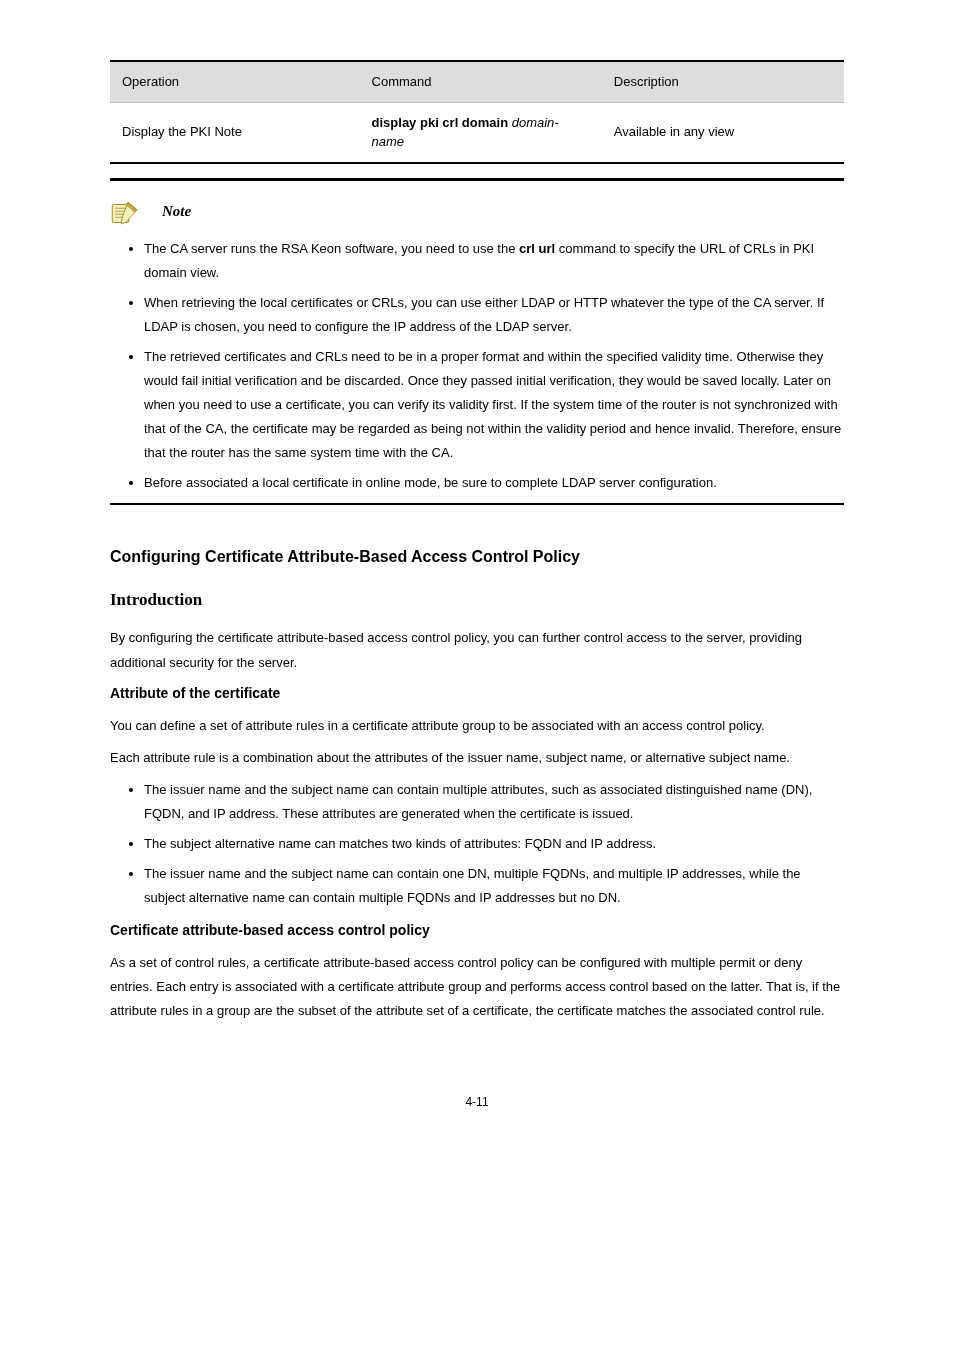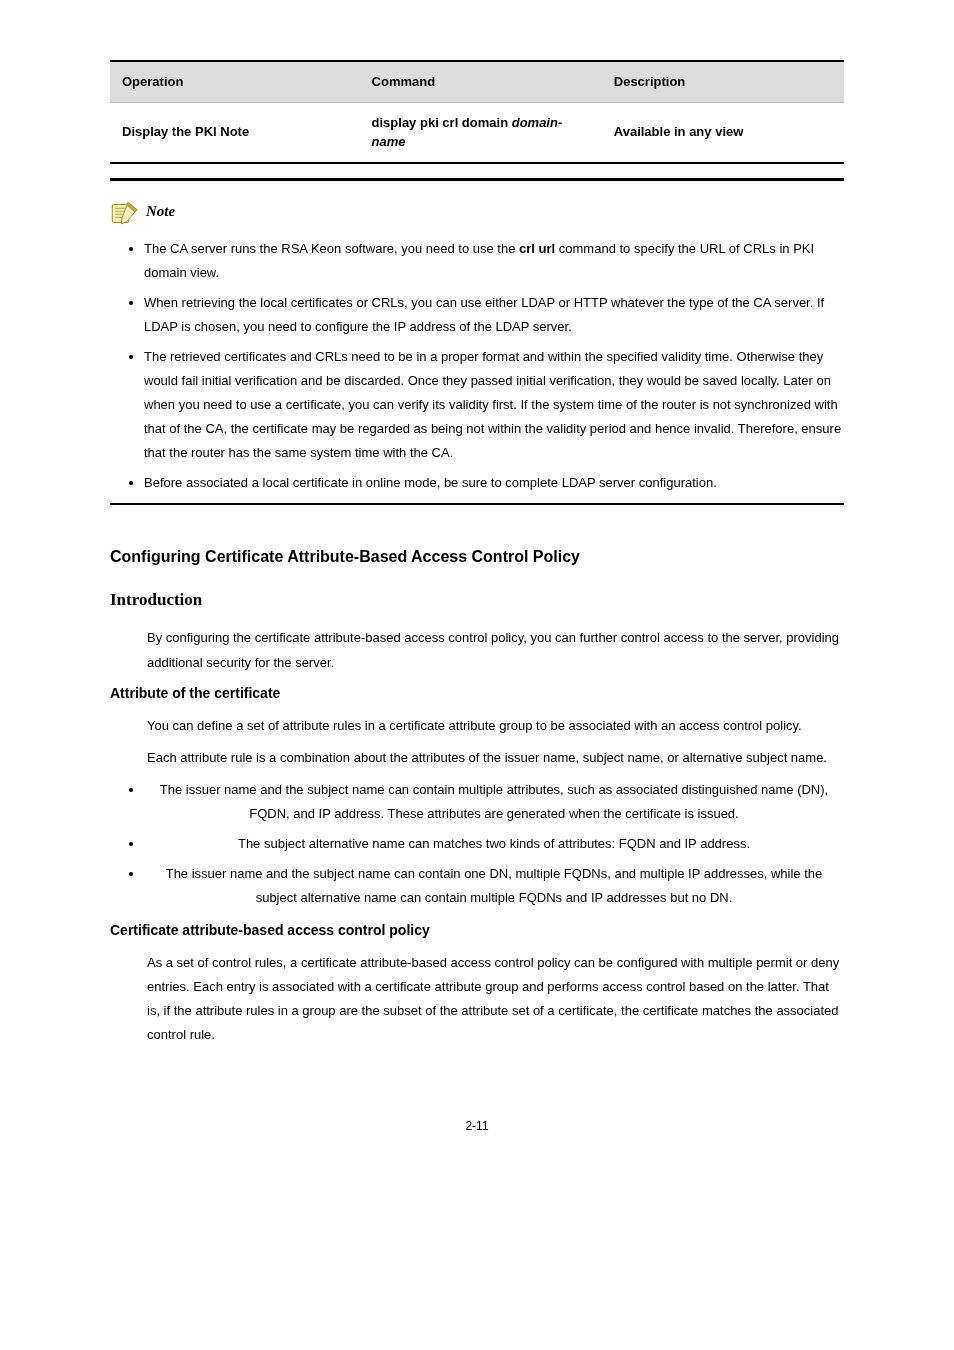--- a/index.html
+++ b/index.html
@@ -20,21 +20,21 @@
   table {
     width: 100%;
     border-collapse: collapse;
     table-layout: fixed;
   }
   th, td {
     text-align: left;
     vertical-align: middle;
     padding: 10px 12px;
     font-size: 13px;
-    font-weight: bold;
+    font-weight: normal;
   }
   th {
     background: #ddd;
     border-top: 2px solid #000;
     border-bottom: 1px solid #bbb;
   }
   td {
     border-bottom: 1px solid #bbb;
   }
   tr:last-child td { border-bottom: 2px solid #000; }
@@ -44,20 +44,21 @@
   .note-rule {
     border: none;
     border-top: 3px solid #000;
     margin-top: 6px;
   }
   .note-head {
     display: flex;
     align-items: center;
     margin-top: 18px;
     margin-bottom: 12px;
+    gap: 16px;
   }
   .note-icon {
     width: 30px;
     height: 26px;
     margin-right: 6px;
     flex-shrink: 0;
   }
   .note-head .label {
     font-family: Georgia, 'Times New Roman', serif;
     font-style: italic;
@@ -93,31 +94,29 @@
   }
   h4.subsub {
     font-family: Liberation Sans, sans-serif;
     font-size: 14px;
     font-weight: bold;
     margin-bottom: 10px;
   }
   p.body {
     margin-bottom: 8px;
     line-height: 1.85;
-    margin-left: 37px;
   }
   ul.body-list {
     list-style: disc;
     padding-left: 34px;
     margin-bottom: 10px;
   }
   ul.body-list li {
     margin-bottom: 6px;
     line-height: 1.85;
-    text-align: center;
   }
   .page-footer {
     text-align: center;
     font-size: 12px;
     margin-top: 70px;
   }
 </style>
 </head>
 <body>
 
@@ -184,13 +183,13 @@
 
 <ul class="body-list">
   <li>The issuer name and the subject name can contain multiple attributes, such as associated distinguished name (DN), FQDN, and IP address. These attributes are generated when the certificate is issued.</li>
   <li>The subject alternative name can matches two kinds of attributes: FQDN and IP address.</li>
   <li>The issuer name and the subject name can contain one DN, multiple FQDNs, and multiple IP addresses, while the subject alternative name can contain multiple FQDNs and IP addresses but no DN.</li>
 </ul>
 
 <h4 class="subsub">Certificate attribute-based access control policy</h4>
 <p class="body">As a set of control rules, a certificate attribute-based access control policy can be configured with multiple permit or deny entries. Each entry is associated with a certificate attribute group and performs access control based on the latter. That is, if the attribute rules in a group are the subset of the attribute set of a certificate, the certificate matches the associated control rule.</p>
 
-<div class="page-footer">2-11</div>
+<div class="page-footer">4-11</div>
 
 </body></html>

